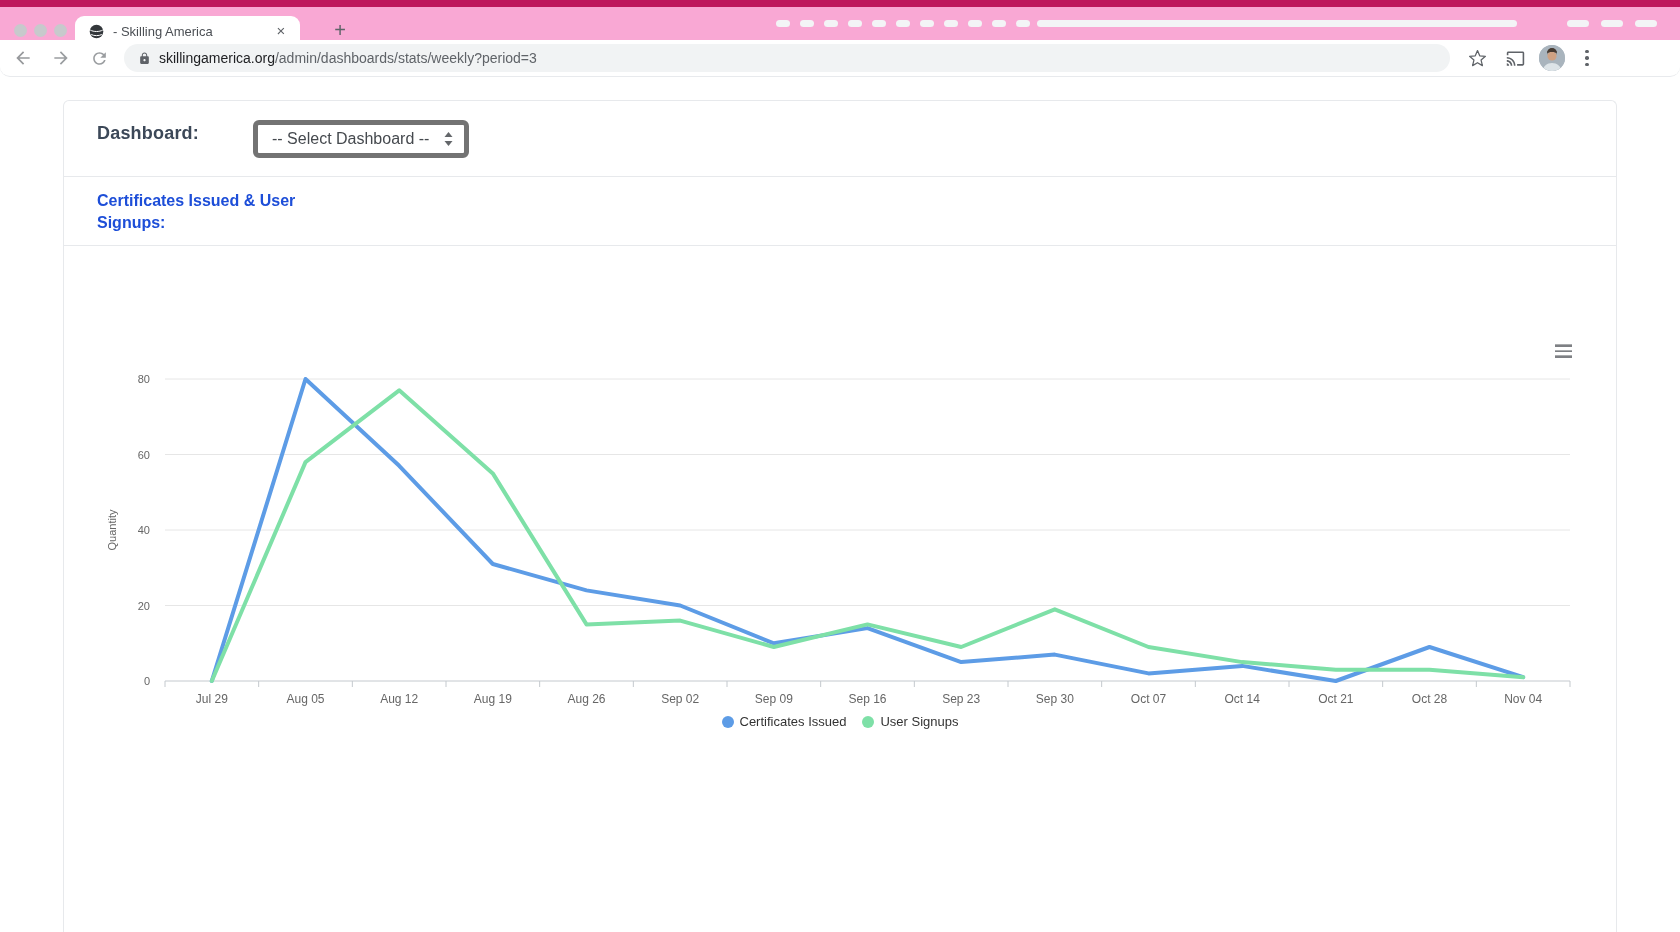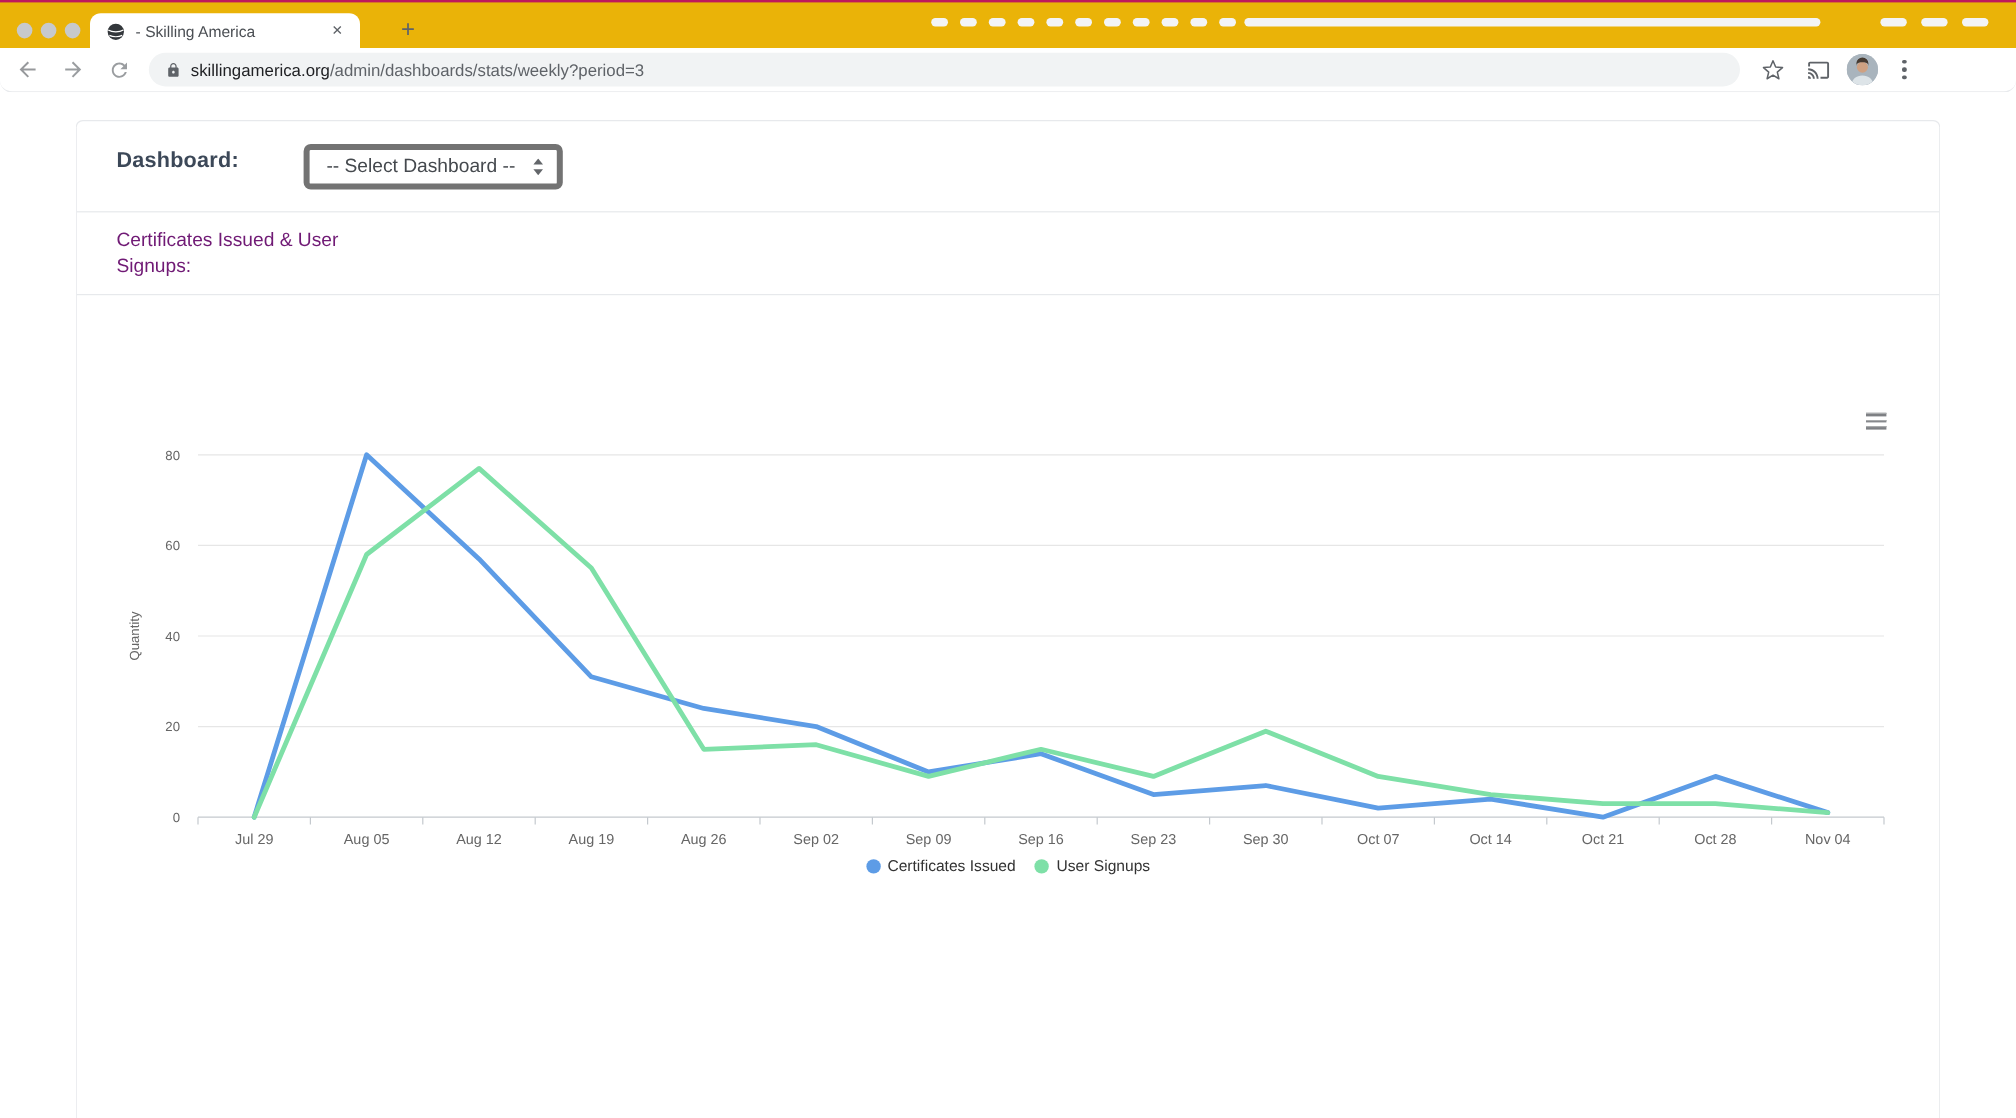--- a/index.html
+++ b/index.html
@@ -1,21 +1,21 @@
 <!DOCTYPE html>
 <html><head>
 <meta charset="utf-8">
 <style>
   * { margin:0; padding:0; box-sizing:border-box; }
   html,body { width:1680px; height:932px; overflow:hidden; background:#fff;
               font-family:"Liberation Sans", sans-serif; }
 
   
   .tabstrip { position:absolute; left:0; top:0; width:1680px; height:40px;
-              background:#eab308; border-top:2px solid #be185d; }
+              background:#f9a8d4; border-top:7px solid #be185d; }
   .traffic { position:absolute; top:17px; width:13px; height:13px; border-radius:50%;
              background:#c7c9cc; }
   .tl1{left:14px;} .tl2{left:34px;} .tl3{left:54px;}
   .tab { position:absolute; left:75px; top:9px; width:225px; height:31px;
          background:#fff; border-radius:9px 9px 0 0; display:flex; align-items:center;
          padding:0 10px 0 14px; }
   .tab-title { flex:1; font-size:13px; color:#4b4f54; white-space:nowrap; overflow:hidden; }
   .tab-close { width:18px; height:18px; line-height:16px; text-align:center;
                font-size:15px; color:#5f6368; border-radius:50%; cursor:default; }
   .favicon { width:15px; height:15px; margin-right:9px; flex:none; }
@@ -48,21 +48,21 @@
   .h-dashboard { position:absolute; left:33px; top:22px; font-size:18px; font-weight:bold;
                  color:#3c4858; letter-spacing:.2px; }
   .select { position:absolute; border:5px solid #737373; border-radius:6px; background:#fff;
             display:flex; align-items:center; font-size:16px; color:#45494e; }
   .select .txt { padding-left:14px; flex:1; white-space:nowrap; }
   .caret { flex:none; margin-right:11px; }
   .sel-dash { left:189px; top:19px; width:216px; height:38px; }
   .divider { border-top:1px solid #e7e9ec; }
   .row2 { position:relative; height:70px; }
   .lbl-section { position:absolute; left:33px; top:13px; width:210px; font-size:16px;
-                 font-weight:normal; color:#701a75; line-height:1.35; }
+                 font-weight:bold; color:#1d4ed8; line-height:1.35; }
   .sel-interval { left:292px; top:15px; width:214px; height:40px; }
   .sel-period { left:539px; top:15px; width:214px; height:40px; }
 
   
   .chart-wrap { position:absolute; left:0; top:245px; width:1680px; height:430px; }
   .chart-svg text { font-family:"Liberation Sans", sans-serif; }
   .burger { position:absolute; left:1555px; top:267px; width:17px; height:14px;
             display:flex; flex-direction:column; justify-content:space-between; }
   .burger i { display:block; height:2.6px; background:#7e8084; border-top:1px solid #a9abad; }
   .legend { position:absolute; left:0; top:637px; width:1680px; display:flex;

